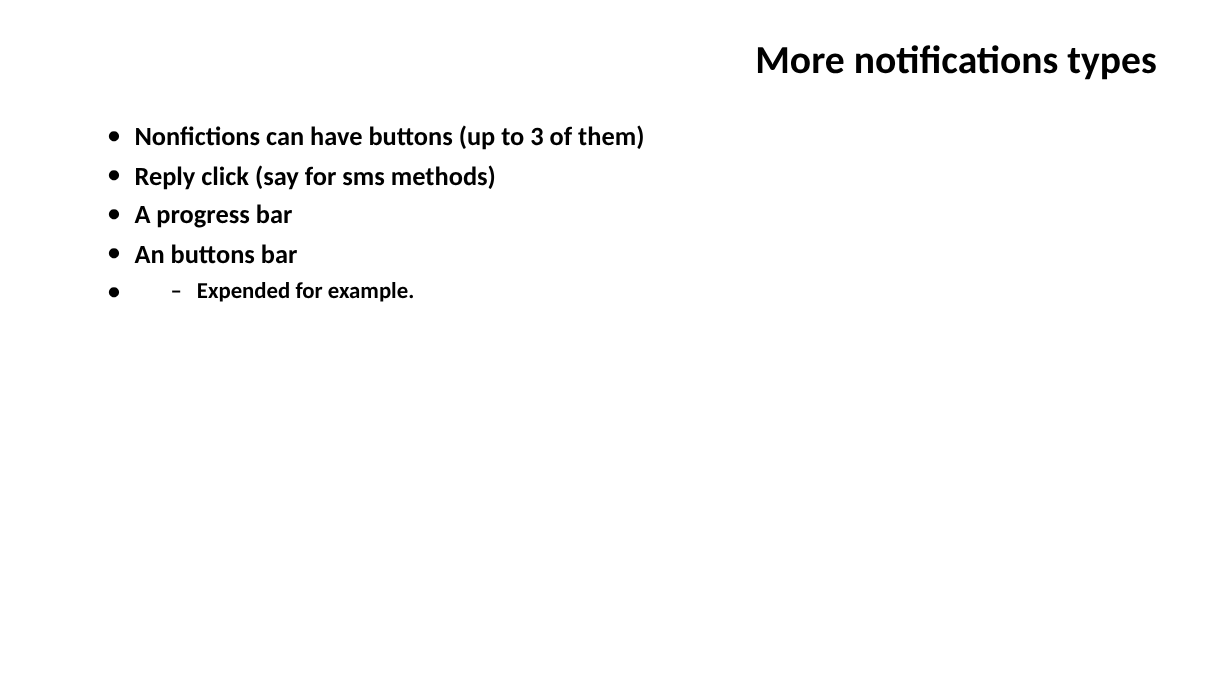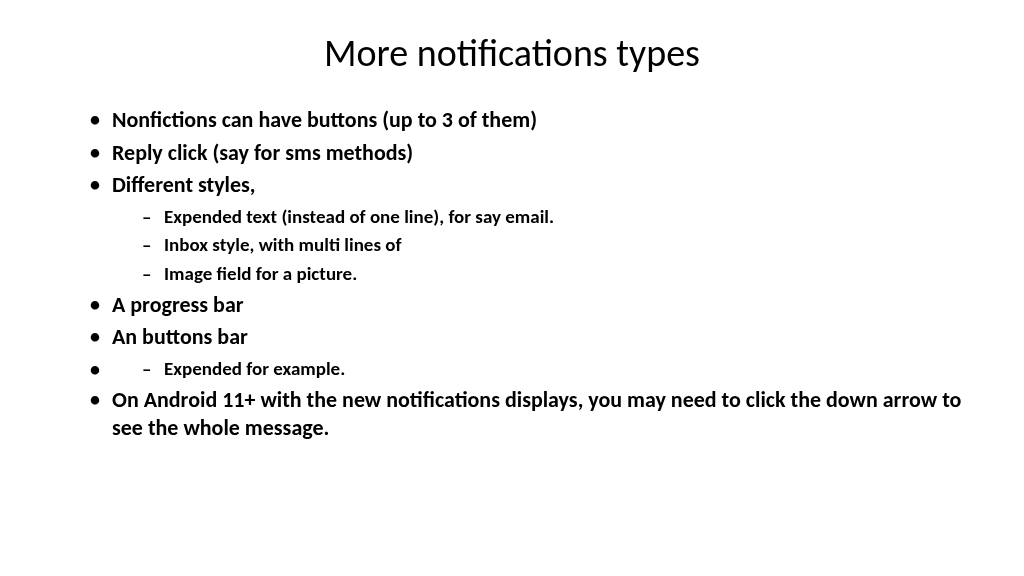--- a/index.html
+++ b/index.html
@@ -10,23 +10,23 @@
     }
     body {
       width: 1024px;
       height: 576px;
       background: white;
       font-family: Calibri, Arial, sans-serif;
       color: #000;
       padding: 30px 60px 40px 60px;
     }
     .title {
-      font-size: 38px;
-      font-weight: 400;
-      text-align: center;
+      font-size: 33px;
+      font-weight: 700;
+      text-align: right;
       margin-bottom: 30px;
     }
     ul.level1 {
       list-style: none;
       padding-left: 30px;
     }
     ul.level1 > li {
       font-size: 22px;
       line-height: 1.3;
       margin-bottom: 4px;
@@ -65,34 +65,23 @@
 <div class="title">More notifications types</div>
 
 <ul class="level1">
   <li>
     <span>Nonfictions can have buttons (up to 3 of them)</span>
   </li>
   <li>
     <span>Reply click (say for sms methods)</span>
   </li>
   <li>
-    <span>Different styles,</span>
-    <ul class="level2">
-      <li>Expended text (instead of one line), for say email.</li>
-      <li>Inbox style, with multi lines of</li>
-      <li>Image field for a picture.</li>
-    </ul>
-  </li>
-  <li>
     <span>A progress bar</span>
   </li>
   <li>
     <span>An buttons bar</span>
   </li>
   <li>
     <ul class="level2">
       <li>Expended for example.</li>
     </ul>
   </li>
-  <li>
-    <span>On Android 11+ with the new notifications displays, you may need to click the down arrow to see the whole message.</span>
-  </li>
 </ul>
 
 </body></html>

